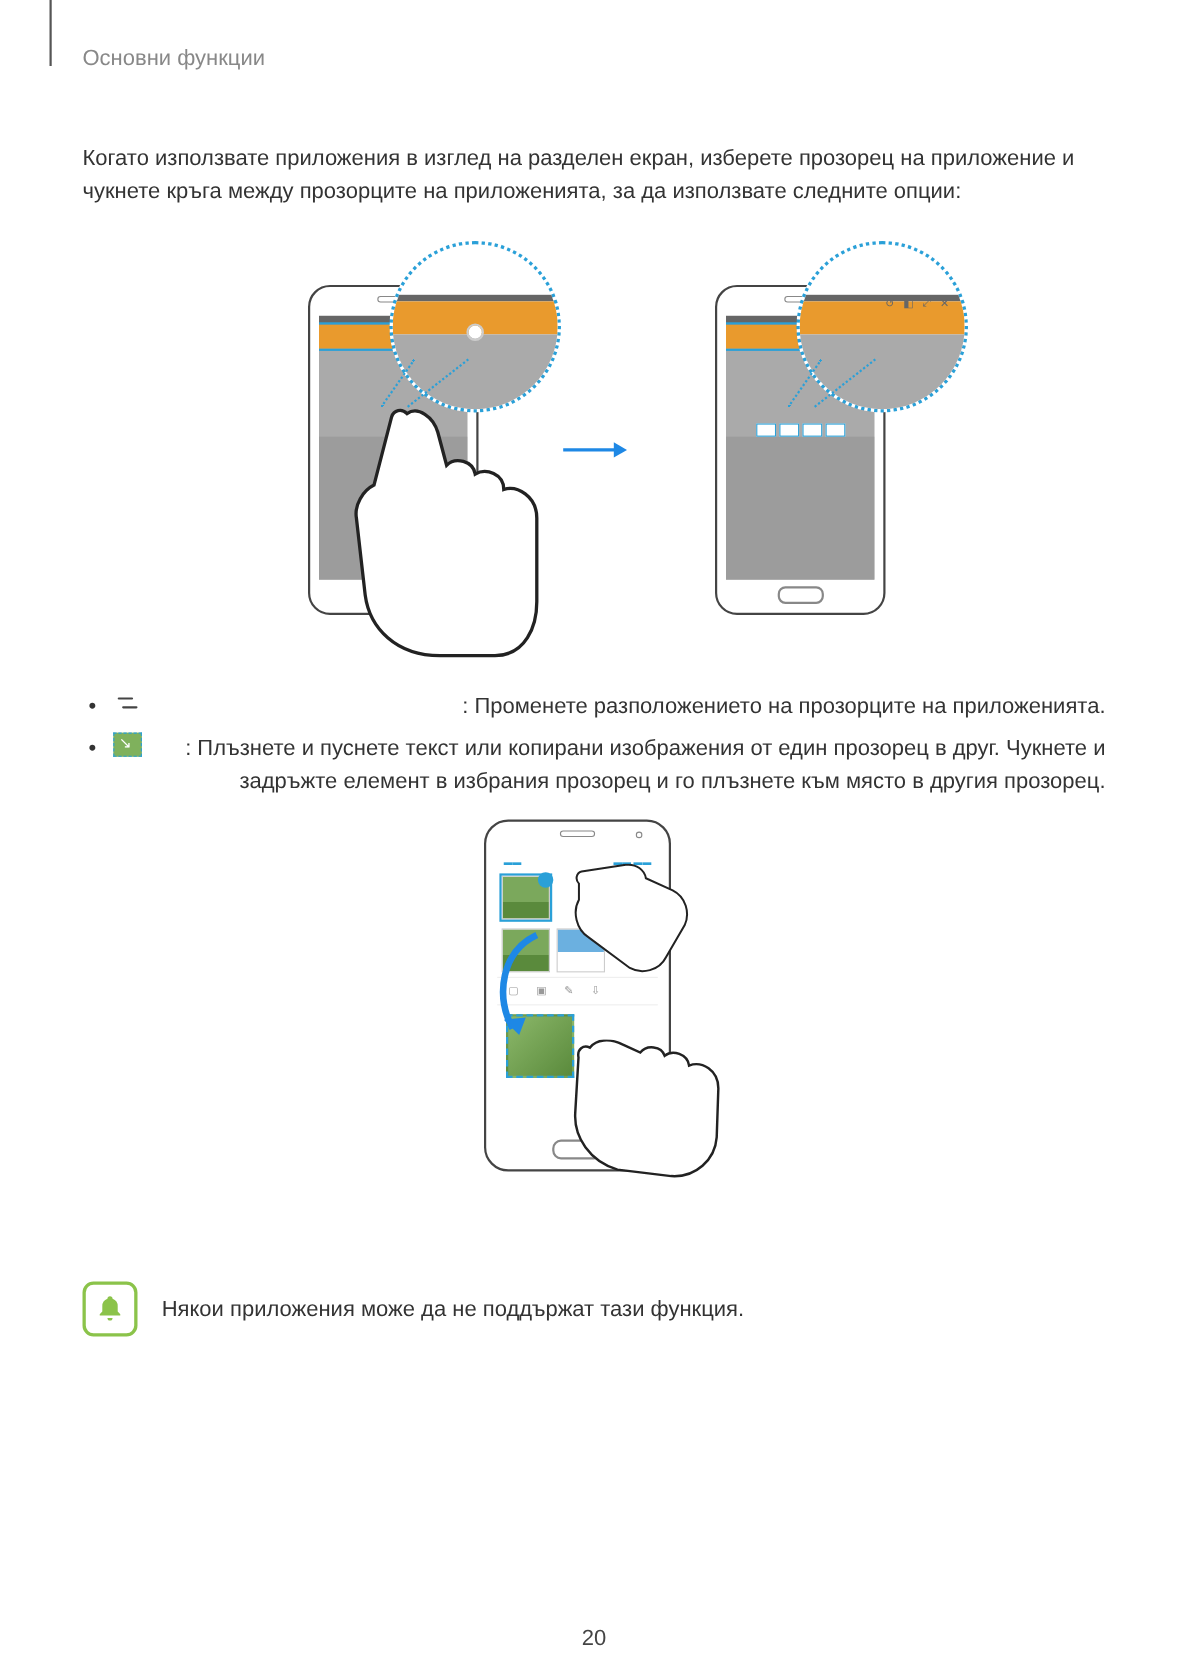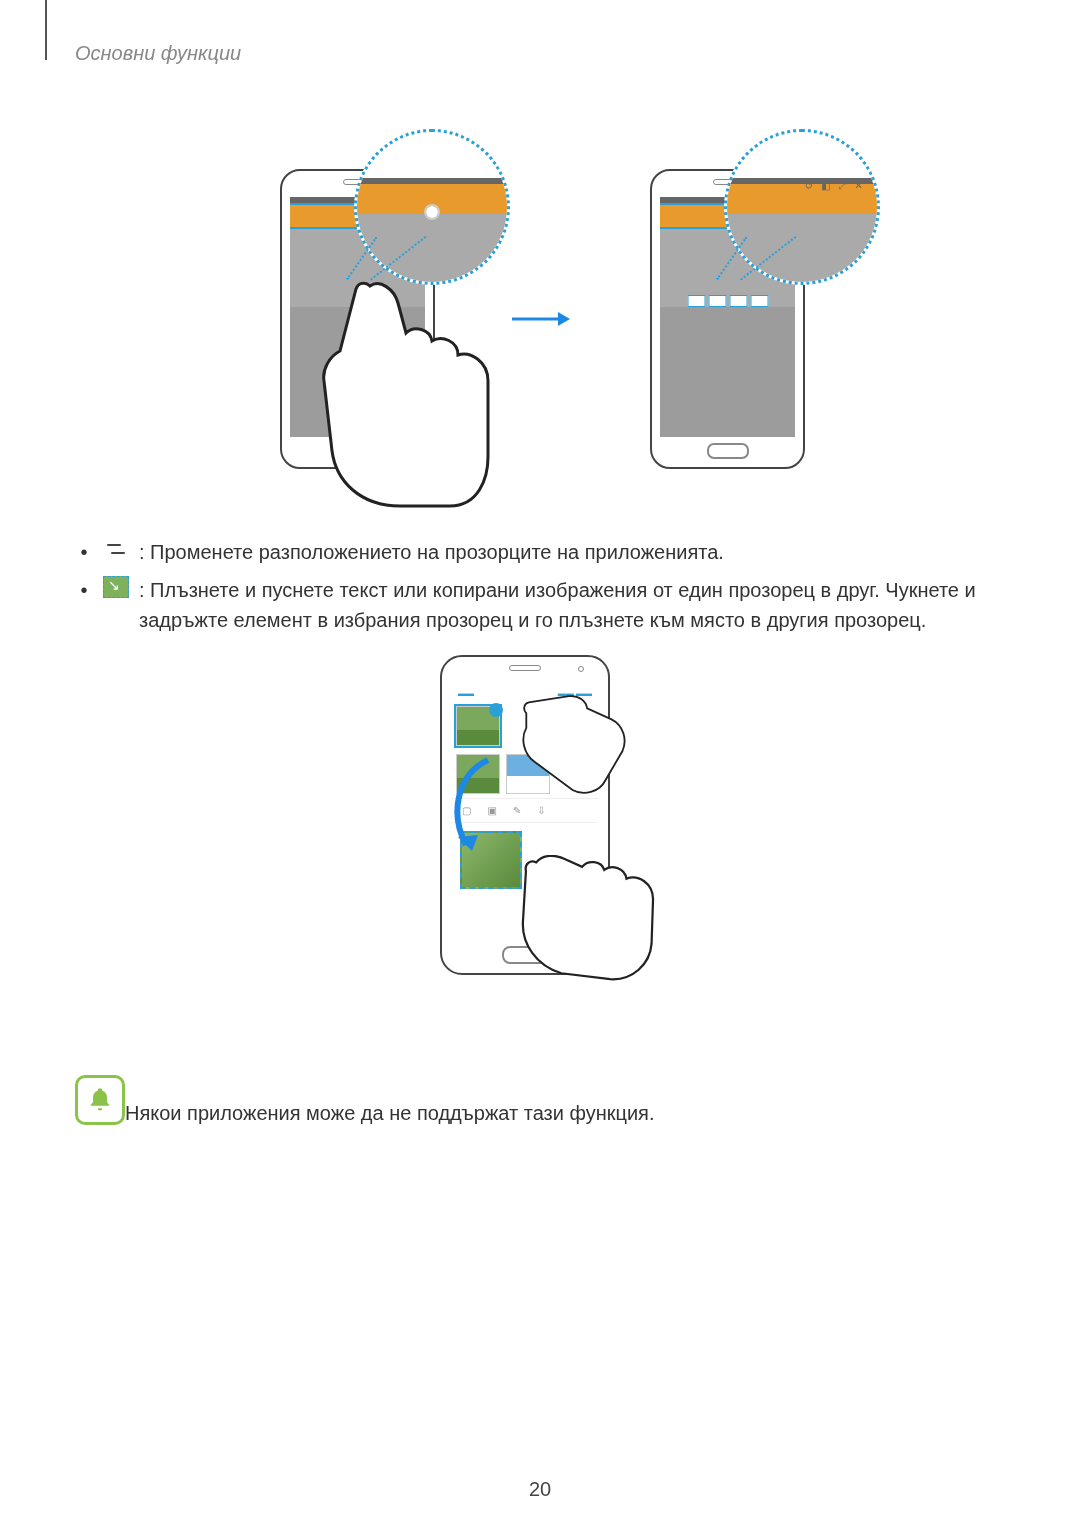--- a/index.html
+++ b/index.html
@@ -23,21 +23,20 @@
     top: 0;
     width: 2px;
     height: 60px;
     background: #555;
   }
   .breadcrumb {
     font-size: 20px;
     color: #888;
     margin-top: 6px;
     margin-bottom: 64px;
-    font-style: italic;
   }
   .section-title {
     font-weight: bold;
     font-size: 24px;
     color: #222;
     margin-bottom: 18px;
   }
   .intro {
     font-size: 20px;
     color: #333;
@@ -155,21 +154,21 @@
   }
   .mini-icon-swap::before { top:4px; left:3px; border-radius:2px; }
   .mini-icon-swap::after { bottom:4px; right:3px; border-radius:2px; }
   .mini-icon-drag {
     position:relative; width:24px; height:20px;
     background:#7fb15c; border:1px dashed #2aa0d8;
   }
   .mini-icon-drag::after {
     content:"↘"; position:absolute; top:-2px; left:4px; font-size:14px; color:#fff;
   }
-  .bullet-text { flex:1; }
+  .bullet-text { flex:1;text-align:right; }
 
   .figure-center {
     display:flex; justify-content:center; margin-top:20px; margin-bottom:40px;
   }
   .phone2-wrap { position:relative; width:240px; height:380px; }
   .phone2 {
     position:absolute; left:20px; top:0;
     width:170px; height:320px; border:2px solid #444; border-radius:22px;
     background:#fff; box-sizing:border-box;
   }
@@ -205,21 +204,21 @@
   }
   .phone2 .home {
     position:absolute; bottom:9px; left:50%; transform:translateX(-50%);
     width:42px; height:14px; border:2px solid #888; border-radius:8px;
   }
   .curve-arrow {
     position:absolute; top:100px; left:28px; width:50px; height:100px;
   }
 
   .note-row {
-    display:flex; align-items:flex-end; margin-top:30px;
+    display:flex; align-items:center; gap:22px; margin-top:30px;
   }
   .bell-badge {
     width:44px; height:44px; border:3px solid #8bc34a; border-radius:10px;
     display:flex; align-items:center; justify-content:center; background:#fff;
   }
   .bell-badge svg { width:28px; height:28px; fill:#8bc34a; }
   .note-text { font-size:20px; color:#333; }
 
   .page-number {
     position:absolute; bottom:26px; left:0; right:0; text-align:center;
@@ -228,20 +227,21 @@
 </style>
 </head>
 <body>
 <div class="left-rule"></div>
 
 <div class="page">
 
   <div class="breadcrumb">Основни функции</div>
 
 
+  <div class="intro">Когато използвате приложения в изглед на разделен екран, изберете прозорец на приложение и чукнете кръга между прозорците на приложенията, за да използвате следните опции:</div>
 
   <div class="figure-row">
 
     <div class="phone-wrap">
       <div class="phone">
         <div class="earpiece"></div>
         <div class="camera"></div>
         <div class="screen">
           <div class="topbar"></div>
           <div class="app-top"></div>

